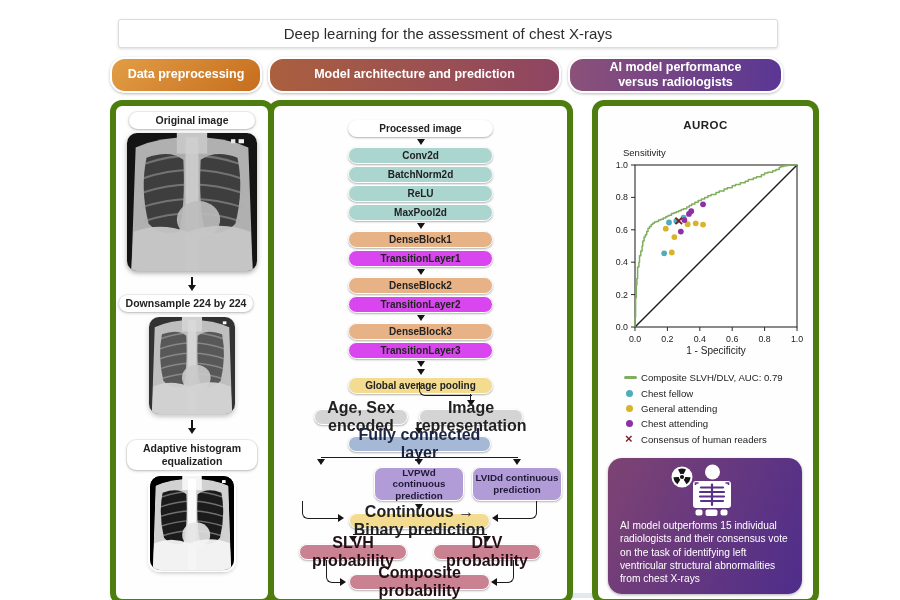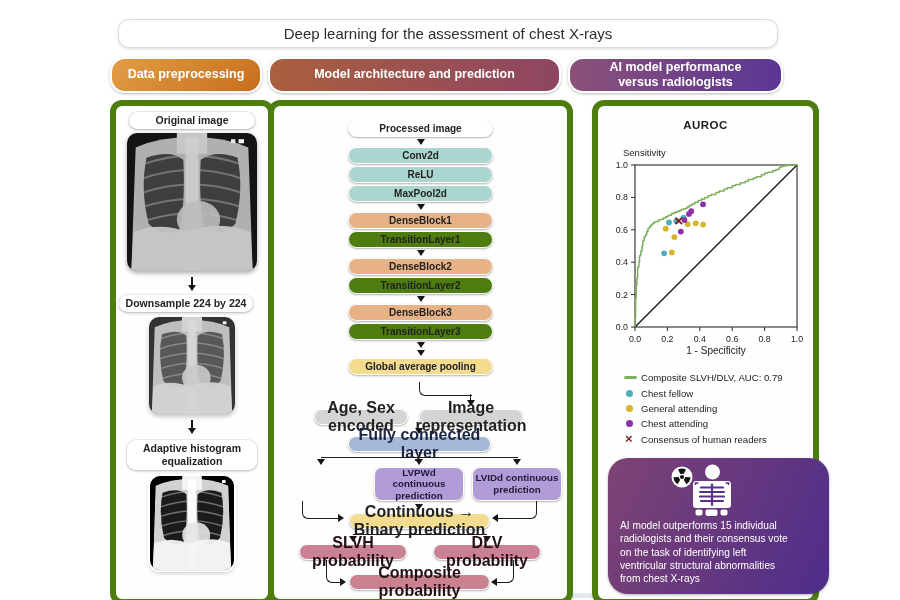--- a/index.html
+++ b/index.html
@@ -1,21 +1,21 @@
 <!DOCTYPE html>
 <html><head>
 <meta charset="utf-8">
 <style>
   html,body{margin:0;padding:0;background:#fff;}
   body{font-family:"Liberation Sans",sans-serif;-webkit-font-smoothing:antialiased;}
   .stage{position:relative;width:900px;height:600px;background:#fff;overflow:hidden;}
 
   
   .title-bar{position:absolute;left:118px;top:19px;width:658px;height:27px;background:#fff;
-    border:1px solid #dcdcdc;border-radius:11px;box-shadow:0 1px 3px rgba(0,0,0,.14);
+    border:1px solid #dcdcdc;border-radius:3px;box-shadow:0 1px 3px rgba(0,0,0,.14);
     display:flex;align-items:center;justify-content:center;font-size:15px;color:#2e2e2e;}
   .hdr{position:absolute;top:57px;height:36px;border-radius:15px;border:2px solid #fff;box-sizing:border-box;
     box-shadow:0 1px 3px rgba(0,0,0,.28);display:flex;align-items:center;justify-content:center;
     color:#fff;font-size:12.5px;font-weight:600;text-align:center;line-height:1.22;}
   .hdr1{left:110px;width:152px;background:linear-gradient(135deg,#e29d45,#c66e1e);}
   .hdr2{left:268px;width:293px;background:linear-gradient(90deg,#aa5f3e,#8e4562);}
   .hdr3{left:568px;width:215px;background:linear-gradient(90deg,#8b5179,#5a3794);}
   .hdr span{display:block;width:82%;}
 
   
@@ -40,21 +40,21 @@
     border-top:6.5px solid #151515;margin:0 auto;}
 
   
   .stack{position:absolute;left:74px;top:14px;width:145px;}
   .pill{height:15px;box-sizing:content-box;border:1.5px solid #fff;border-radius:9px;margin-bottom:2px;
     display:flex;align-items:center;justify-content:center;font-size:10px;font-weight:600;color:#222;
     box-shadow:0 1px 2px rgba(0,0,0,.3);}
   .pl-white{background:#fff;}
   .pl-teal{background:#abd6d0;}
   .pl-orange{background:#e7b285;}
-  .pl-pink{background:#4d7c0f;}
+  .pl-pink{background:#d946ef;}
   .arr{width:0;height:0;border-left:4.5px solid transparent;border-right:4.5px solid transparent;
     border-top:6px solid #151515;margin:0 auto 2px;}
   .apill{position:absolute;border:1.5px solid #fff;border-radius:9px;box-sizing:border-box;
     display:flex;align-items:center;justify-content:center;font-size:16px;font-weight:600;color:#222;
     box-shadow:0 1px 2px rgba(0,0,0,.3);text-align:center;}
   .pl-gray{background:#d4d4d4;}
   .pl-blue{background:#a5b9d6;color:#1c2544;}
   .pl-yellowpill{background:#f3db90;}
   .pl-rose{background:#ca8191;color:#241014;}
   .pbox{position:absolute;background:#b29cd8;border:1.5px solid #fff;border-radius:8px;box-sizing:border-box;
@@ -72,22 +72,22 @@
   .c-title{position:absolute;left:0;top:13px;width:100%;text-align:center;font-size:11.5px;font-weight:600;color:#222;letter-spacing:.5px;}
   .c-ylab{position:absolute;left:25px;top:41px;font-size:9.5px;color:#222;}
   #roc-svg{position:absolute;left:8px;top:53px;}
   .c-xlab{position:absolute;left:18px;top:239px;width:200px;text-align:center;font-size:10px;color:#222;}
   .legend{position:absolute;left:26px;top:264px;}
   .lg-row{display:flex;align-items:center;height:15.4px;font-size:9.6px;color:#222;}
   .lg-mk{width:17px;display:flex;align-items:center;justify-content:flex-start;}
   .lg-line{width:13px;height:3px;border-radius:2px;}
   .lg-dot{width:7px;height:7px;border-radius:50%;margin-left:2px;}
   .lg-x{font-weight:700;font-size:13px;line-height:10px;margin-left:1px;}
-  .infobox{position:absolute;left:10px;top:352px;width:194px;height:136px;border-radius:20px;
-    background:linear-gradient(115deg,#7e4373 0%,#4e2d8b 100%);box-shadow:0 1px 3px rgba(0,0,0,.3);padding-left:27px;}
+  .infobox{position:absolute;left:10px;top:352px;width:194px;height:136px;border-radius:14px;
+    background:linear-gradient(115deg,#7e4373 0%,#4e2d8b 100%);box-shadow:0 1px 3px rgba(0,0,0,.3);}
   .infobox .itxt{position:absolute;left:12px;top:61px;width:174px;color:#fff;font-size:10.2px;line-height:13.3px;font-weight:500;}
   .iicon{position:absolute;left:57px;top:4px;}
 </style>
 </head>
 <body>
 
 <div class="stage">
 
   <div class="bottom-strip"></div>
 
@@ -184,20 +184,21 @@
         <rect x="103" y="6" width="5" height="4" fill="#f2f2f2"></rect>
       </svg>
     </div>
   </div>
 
   <div class="panel p2">
     <div class="stack">
       <div class="pill pl-white">Processed image</div>
       <div class="arr"></div>
       <div class="pill pl-teal">Conv2d</div>
+      <div class="pill pl-teal">BatchNorm2d</div>
       <div class="pill pl-teal">ReLU</div>
       <div class="pill pl-teal">MaxPool2d</div>
       <div class="arr"></div>
       <div class="pill pl-orange">DenseBlock1</div>
       <div class="pill pl-pink">TransitionLayer1</div>
       <div class="arr"></div>
       <div class="pill pl-orange">DenseBlock2</div>
       <div class="pill pl-pink">TransitionLayer2</div>
       <div class="arr"></div>
       <div class="pill pl-orange">DenseBlock3</div>

